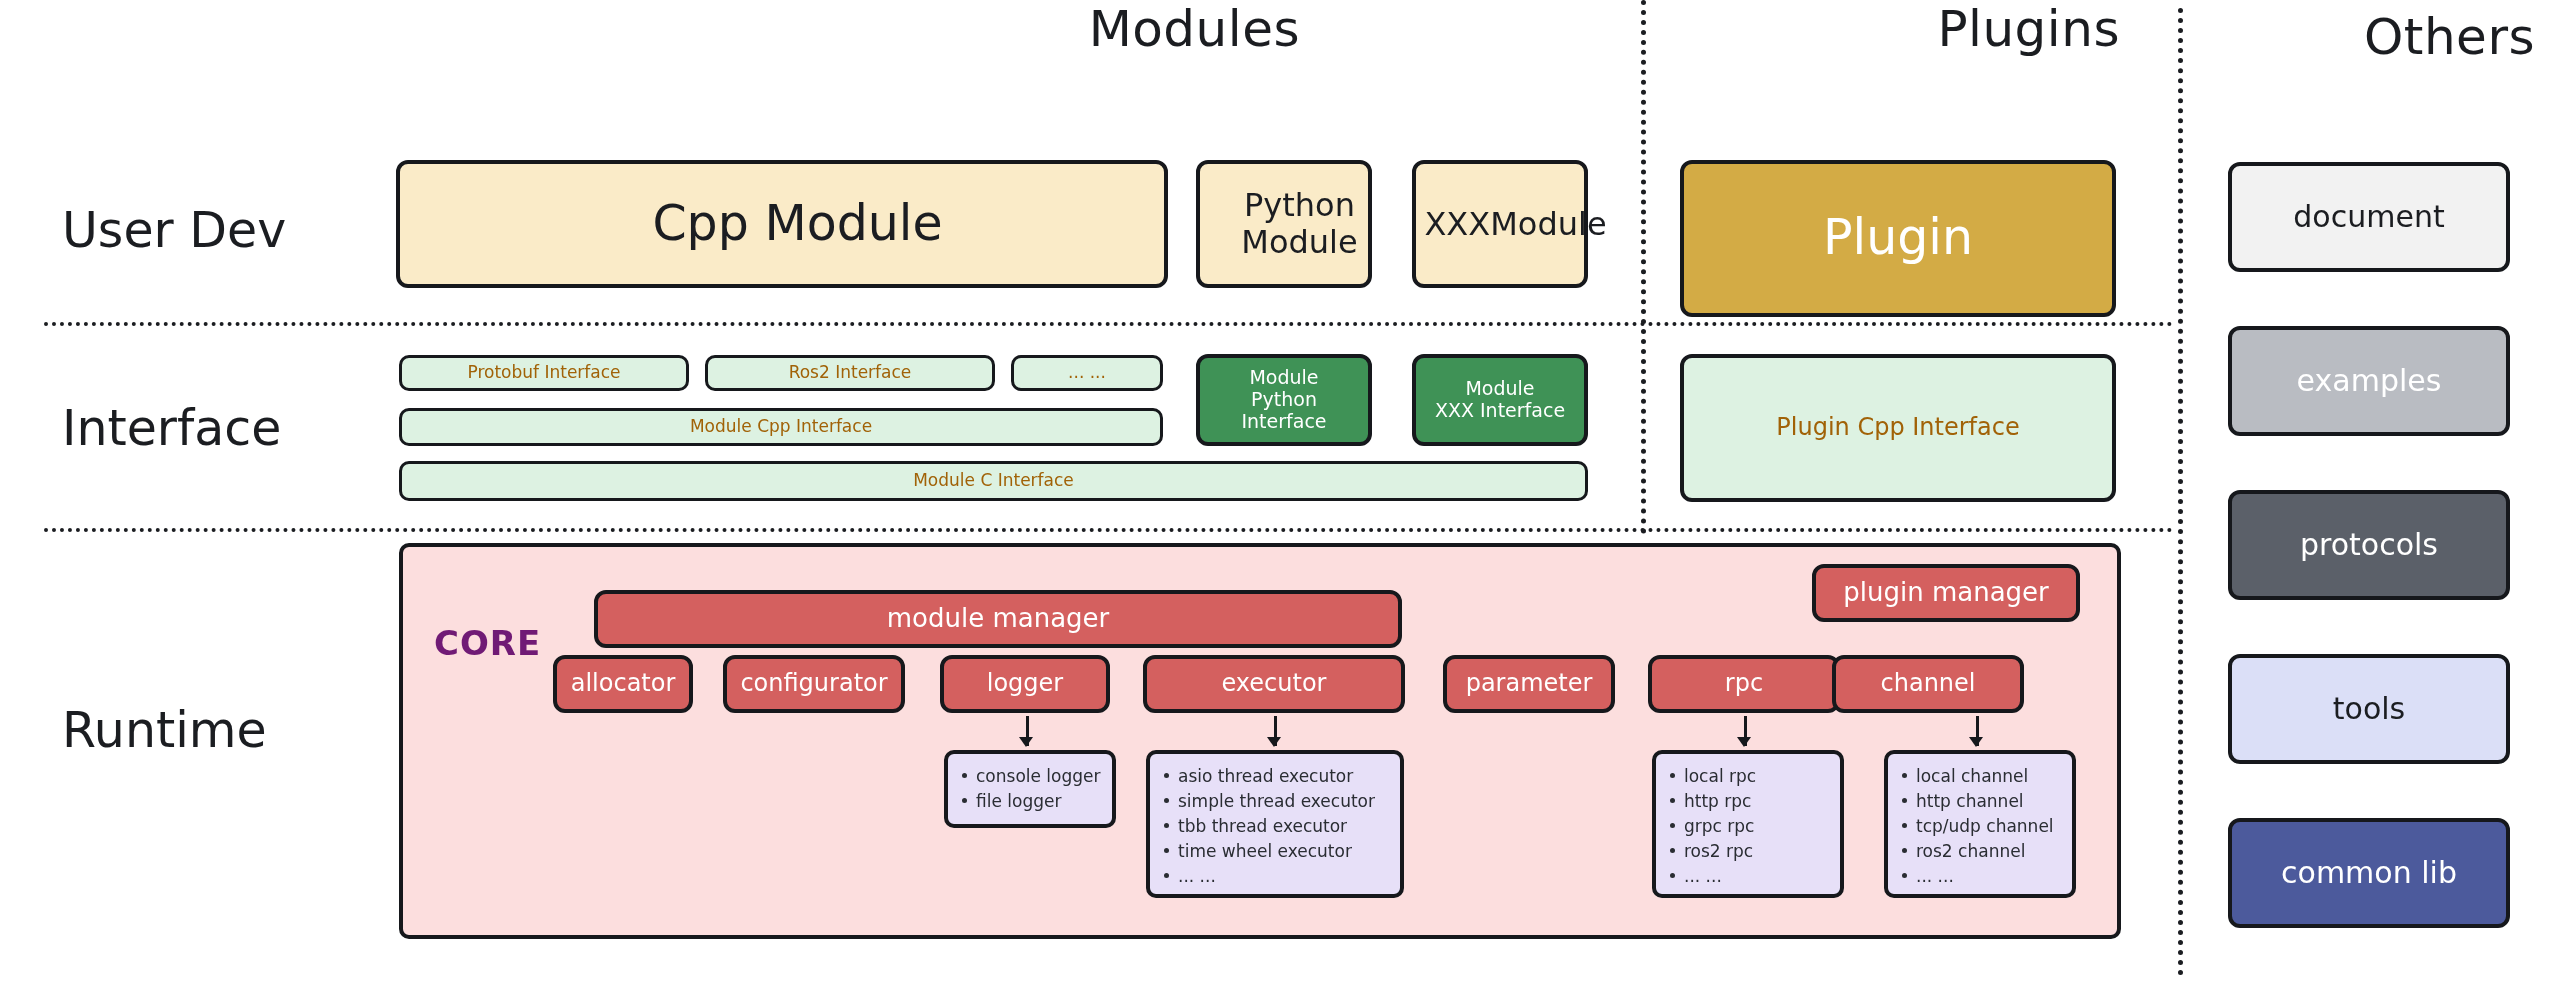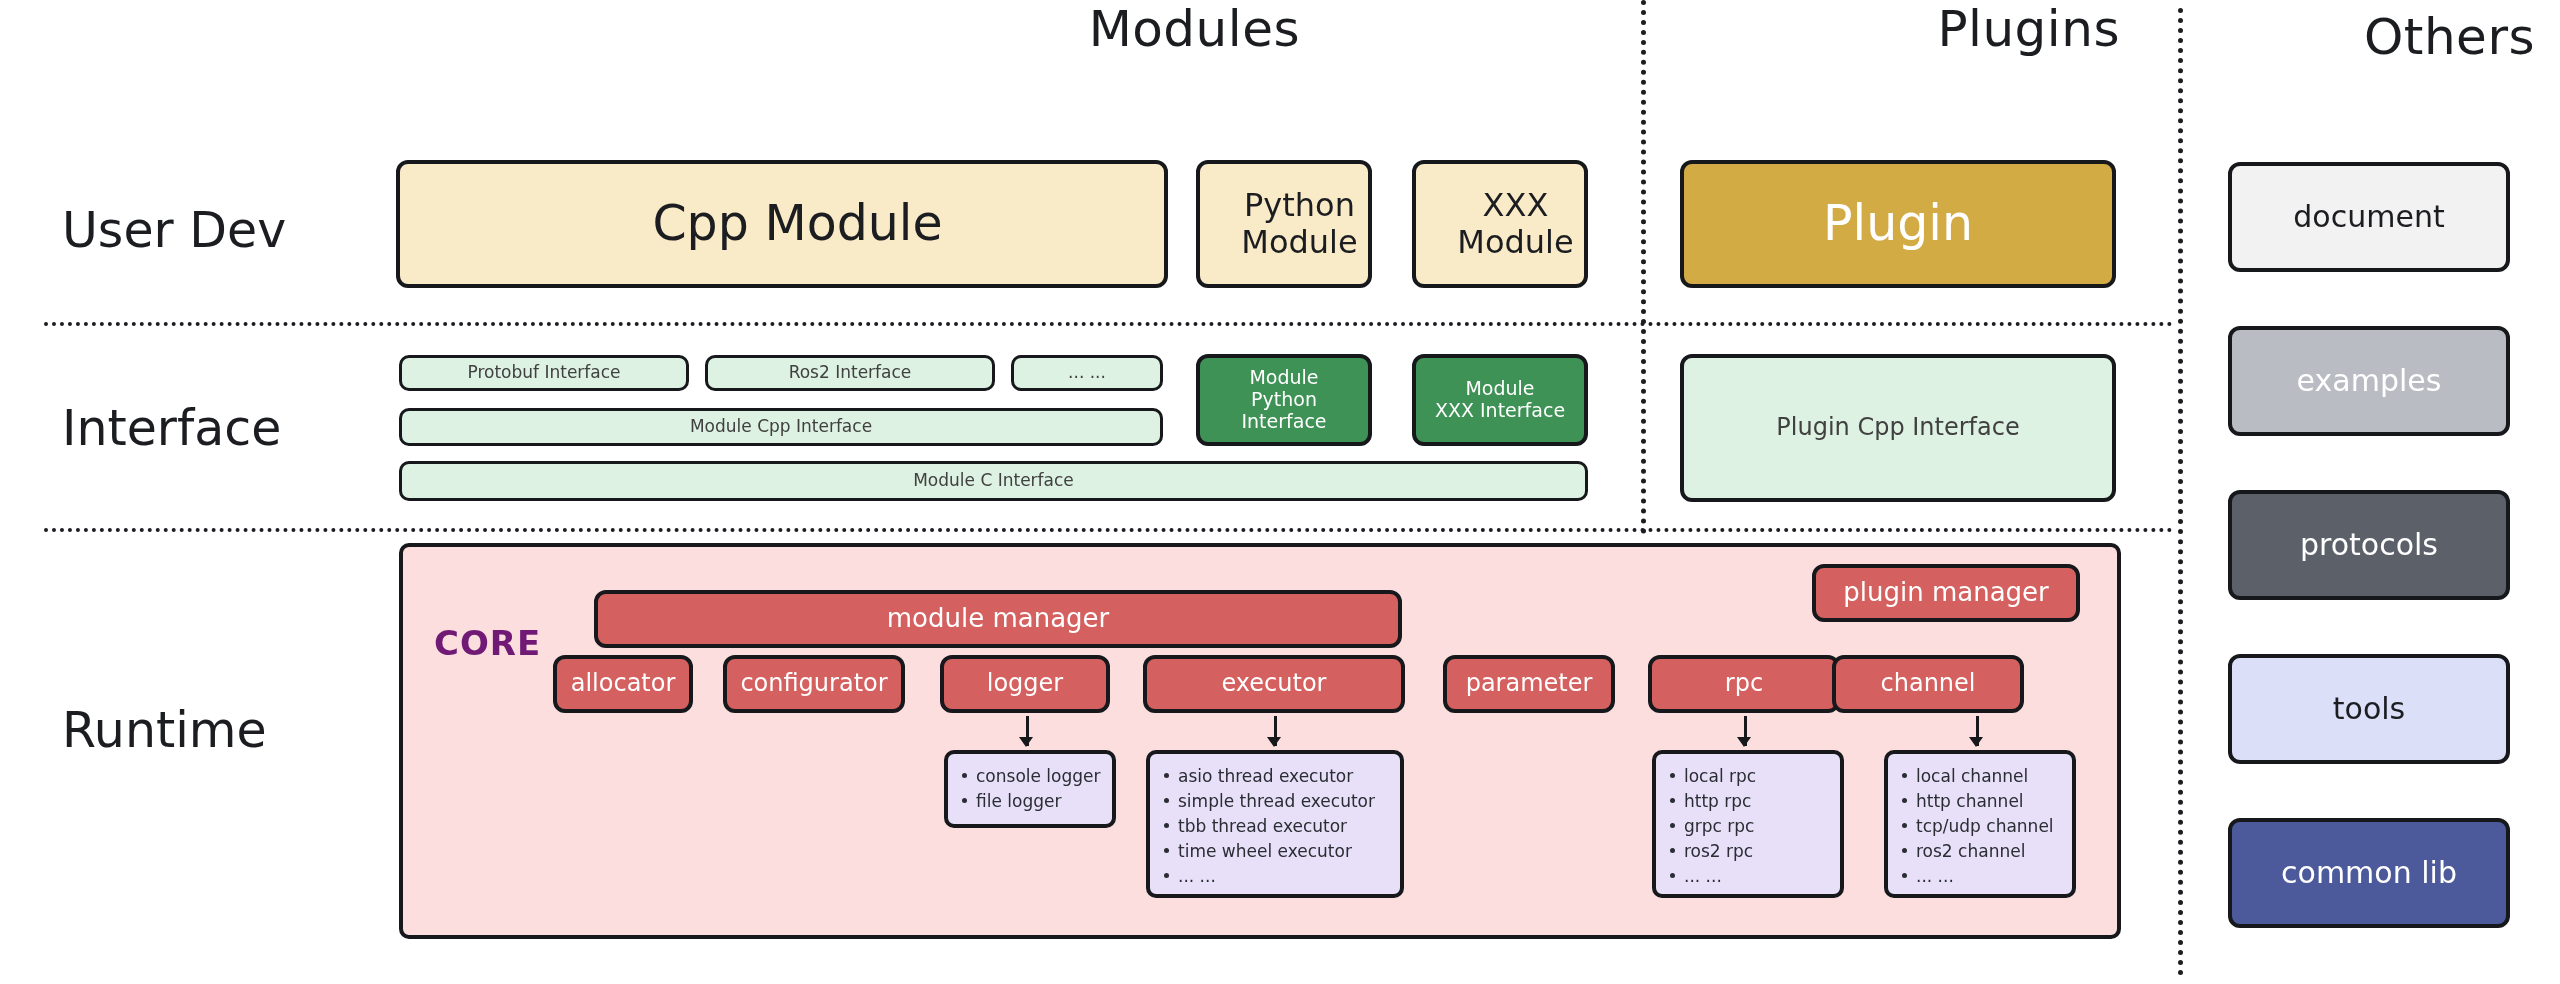--- a/index.html
+++ b/index.html
@@ -59,21 +59,21 @@
     justify-content: center;
     text-align: center;
     font-family: "DejaVu Sans", sans-serif;
     line-height: 1.15;
     padding: 2px 6px;
   }
   .box.tight { border-width: 3px; border-radius: 10px; }
 
   .cream   { background: #faebc8; color: #1b1d21; padding-left: 37px; }
   .gold    { background: #d3ab45; color: #ffffff; }
-  .mint    { background: #ddf2e2; color: #404040; }
+  .mint    { background: #ddf2e2; color: #a16207; }
   .green   { background: #3f9256; color: #ffffff; }
   .corebg  { background: #fcdede; color: #1b1d21; }
   .red     { background: #d4605f; color: #ffffff; }
 
   .o-doc   { background: #f2f2f2; color: #1b1d21; }
   .o-ex    { background: #b9bcc2; color: #ffffff; }
   .o-proto { background: #5b6069; color: #ffffff; }
   .o-tools { background: #dbdff7; color: #1b1d21; }
   .o-lib   { background: #4c5a9c; color: #ffffff; }
 
@@ -150,26 +150,26 @@
   <div class="abs row-label" style="left:62px; top:404px;">Interface</div>
   <div class="abs row-label" style="left:62px; top:706px;">Runtime</div>
 
   <div class="box cream" style="left:396px; top:160px; width:772px; height:128px; font-size:49px;">Cpp Module</div>
 
   <div class="box cream" style="left:1196px; top:160px; width:176px; height:128px; font-size:32px; flex-direction:column;">
     <span>Python</span>
     <span>Module</span>
   </div>
 
-  <div class="box cream" style="left:1412px; top:160px; width:176px; height:128px; font-size:32px; flex-direction:column;">
+  <div class="box cream" style="left:1412px; top:160px; width:176px; height:128px; font-size:32px; flex-direction:row;">
     <span>XXX</span>
     <span>Module</span>
   </div>
 
-  <div class="box gold" style="left:1680px; top:160px; width:436px; height:128px; font-size:49px;">Plugin</div>
+  <div class="box gold" style="left:1680px; top:160px; width:436px; height:157px; font-size:49px;">Plugin</div>
 
   <div class="box mint tight" style="left:399px; top:355px; width:290px; height:36px; font-size:17px;">Protobuf Interface</div>
   <div class="box mint tight" style="left:705px; top:355px; width:290px; height:36px; font-size:17px;">Ros2 Interface</div>
   <div class="box mint tight" style="left:1011px; top:355px; width:152px; height:36px; font-size:17px;">... ...</div>
 
   <div class="box mint tight" style="left:399px; top:408px; width:764px; height:38px; font-size:17px;">Module Cpp Interface</div>
 
   <div class="box mint tight" style="left:399px; top:461px; width:1189px; height:40px; font-size:17px;">Module C Interface</div>
 
   <div class="box green" style="left:1196px; top:354px; width:176px; height:92px; font-size:19px; flex-direction:column;">

